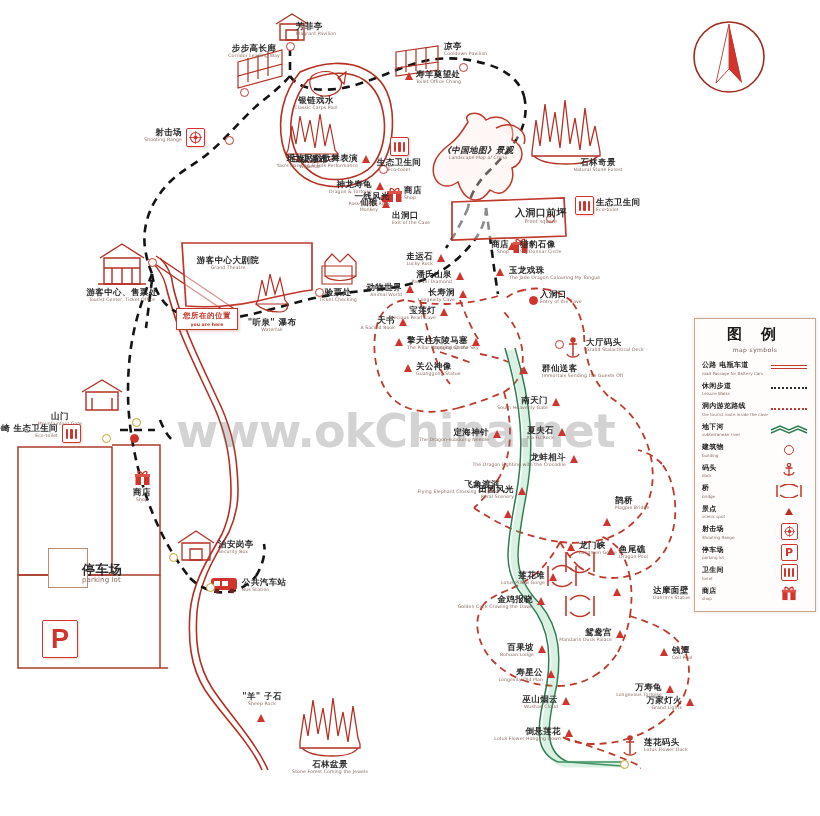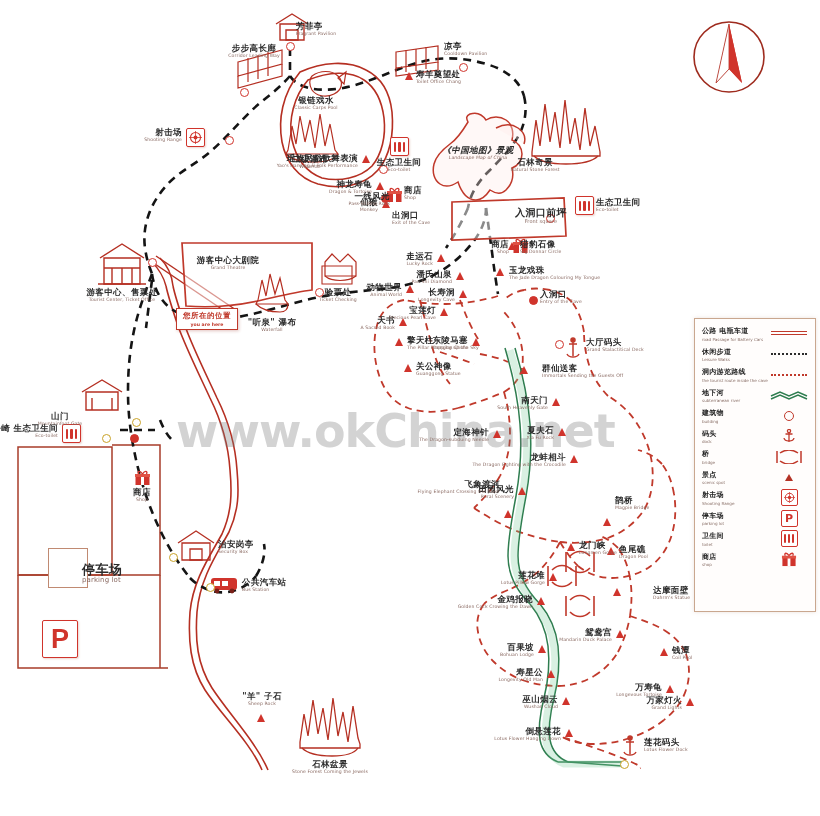--- a/index.html
+++ b/index.html
@@ -499,21 +499,21 @@
   <div class="lbl ctr" style="left:399px;top:158px;">
     <span class="cn">生态卫生间</span>
       <span class="en">Eco-toilet</span>
     </div>
 
   <div class="lbl ctr" style="left:478px;top:146px;font-style:italic;">
     <span class="cn">《中国地图》景观</span>
       <span class="en">Landscape Map of China</span>
     </div>
 
-  <div class="lbl ctr" style="left:535px;top:158px;">
+  <div class="lbl ctr" style="left:598px;top:158px;">
     <span class="cn">石林奇景</span>
       <span class="en">Natural Stone Forest</span>
     </div>
 
   <div class="lbl" style="left:404px;top:186px;">
     <span class="cn">商店</span>
       <span class="en">Shop</span>
     </div>
 
   <div class="lbl" style="left:392px;top:211px;">
@@ -770,20 +770,24 @@
     <span class="cn">"羊" 子石</span>
       <span class="en">Sheep Rock</span>
     </div>
 
   <div class="lbl ctr" style="left:330px;top:760px;">
     <span class="cn">石林盆景</span>
       <span class="en">Stone Forest Coming the Jewels</span>
     </div>
 
   <div id="legend">
+    <div class="lg-title">
+      <span class="cn">图 例</span>
+      <span class="en">map symbols</span>
+    </div>
     <div class="lg-rows">
 
       <div class="lg-row">
         <div class="ltxt">
             <span class="cn">公路 电瓶车道</span>
           <span class="en">road Passage for Battery Cars</span>
           </div>
         <div class="lsym">
           <div class="sym-road">
               <i></i>

